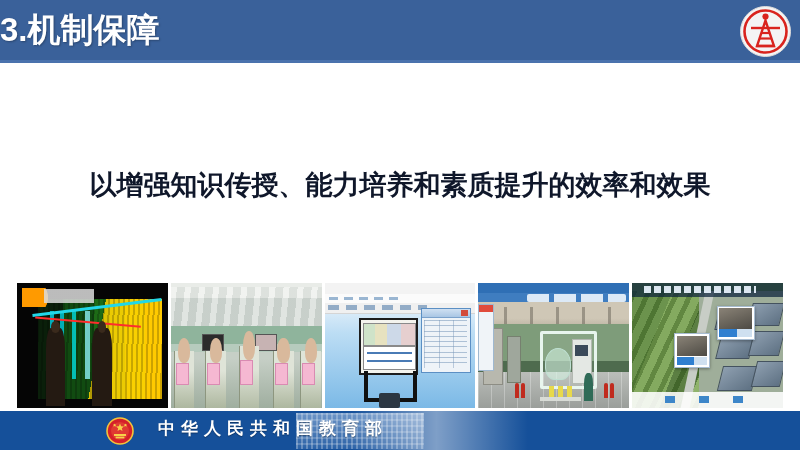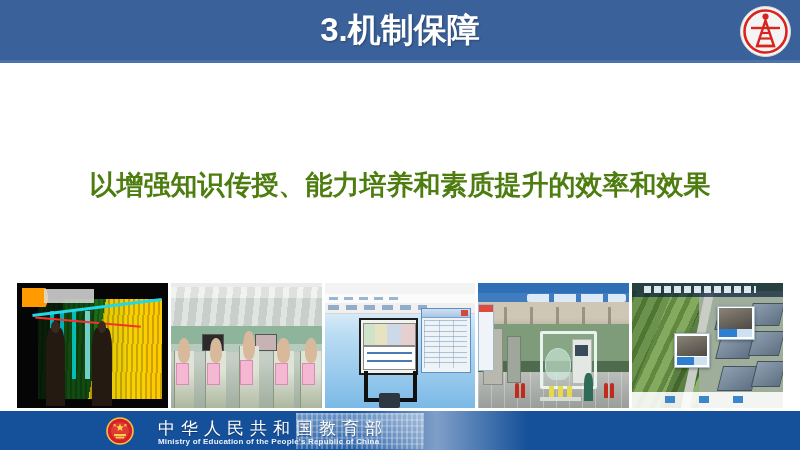--- a/index.html
+++ b/index.html
@@ -41,21 +41,21 @@
     width: 100%;
     height: 3px;
     background: #4a72ad;
   }
   .header-title {
     position: absolute;
     left: 0; top: 0;
     width: 800px;
     height: 60px;
     line-height: 60px;
-    text-align: center;
+    text-align: left;
     color: #ffffff;
     font-size: 33px;
     font-weight: bold;
     letter-spacing: 0px;
     text-shadow: 1px 1px 2px rgba(0,0,0,0.28);
     white-space: nowrap;
   }
 
   
   .header-logo {
@@ -83,21 +83,21 @@
     vertical-align: 2px;
     margin-right: 2px;
   }
 
   
   .body-text {
     position: absolute;
     left: 32px;
     top: 163px;
     width: 736px;
-    color: #4d7c0f;
+    color: #0f172a;
     font-size: 27px;
     font-weight: bold;
     line-height: 44px;
     letter-spacing: 0px;
     text-align: center;
   }
   .body-line { display: block; white-space: nowrap; }
   .body-line.l1 { text-indent: 0; }
 
   
@@ -453,21 +453,21 @@
       linear-gradient(180deg, rgba(200,220,245,.55), rgba(120,160,210,.25));
     opacity:.9;
   }
   .footer-emblem {
     position:absolute; left:106px; top:6px; width:28px; height:28px;
   }
   .footer-cn {
     position:absolute; left:158px; top:6px;
     color:#ffffff;
     font-size:17px;
-    font-weight:normal;
+    font-weight:bold;
     letter-spacing:6px;
     white-space:nowrap;
     text-shadow:0 1px 1px rgba(0,0,0,.35);
   }
   .footer-en {
     position:absolute; left:158px; top:26px;
     color:#e9f1fb;
     font-size:8px;
     font-weight:bold;
     letter-spacing:.2px;
@@ -623,16 +623,15 @@
         <circle cx="14" cy="14" r="9" fill="#e03a32"></circle>
         <polygon points="14,6.6 15.1,9.3 18,9.5 15.8,11.3 16.5,14.1 14,12.6 11.5,14.1 12.2,11.3 10,9.5 12.9,9.3" fill="#f7d14a"></polygon>
         <polygon points="8.6,6.4 9.2,7.6 10.4,7.8 9.5,8.6 9.8,9.8 8.6,9.1 7.5,9.8 7.8,8.6 6.9,7.8 8.1,7.6" fill="#f7d14a"></polygon>
         <polygon points="19.4,6.4 20,7.6 21.2,7.8 20.3,8.6 20.6,9.8 19.4,9.1 18.3,9.8 18.6,8.6 17.7,7.8 18.9,7.6" fill="#f7d14a"></polygon>
         <rect x="8" y="17" width="12" height="2" fill="#f7d14a"></rect>
         <rect x="9.6" y="19.6" width="8.8" height="1.8" fill="#f7d14a"></rect>
       </svg>
     </div>
 
     <div class="footer-cn">中华人民共和国教育部</div>
-    <div class="footer-en">Ministry of Education of the People's Republic of China</div>
   </div>
 
 </div>
 
 </body></html>

